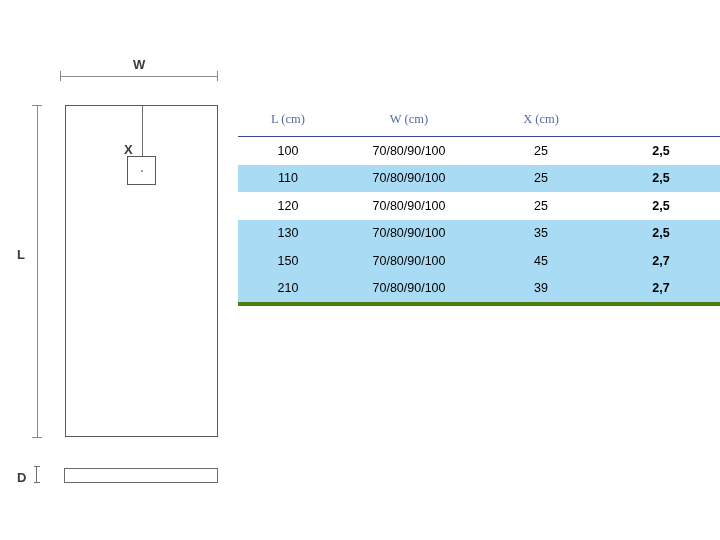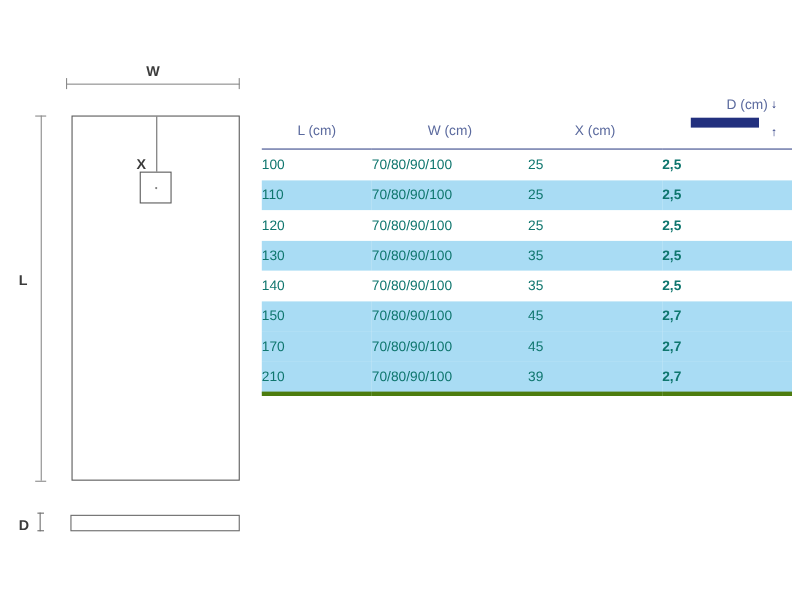--- a/index.html
+++ b/index.html
@@ -175,32 +175,34 @@
     border-collapse: collapse;
     table-layout: fixed;
   }
   thead th {
     font-weight: normal;
     font-size: 12.5px;
     color: #5b6a9e;
     padding: 0 0 9px 0;
     text-align: center;
     vertical-align: bottom;
+    font-family: Liberation Serif, serif;
   }
   thead tr {
     border-bottom: 1.3px solid #3b4a8c;
   }
   th.c-l { width: 100px; }
   th.c-w { width: 142px; }
   th.c-x { width: 122px; }
   th.c-d { width: 118px; }
 
   tbody td {
     font-size: 12.5px;
-    color: #0f766e;
+    color: #000000;
+    text-align: center;
     height: 27.5px;
     padding: 0;
   }
   tbody tr.alt {
     background: #a9dcf4;
     border-radius: 13px;
   }
   td.c-d { font-weight: bold; }
   tbody tr:last-child {
     border-bottom: 4px solid #4d7c0f;
@@ -228,26 +230,20 @@
   <div id="drain"></div>
   <div id="drain-dot"></div>
 
   <span class="dim-label" id="d-label">D</span>
   <div id="d-tick"></div>
   <div id="d-bar"></div>
 </div>
 
 <div id="table-area">
 
-  <div id="d-col-head">
-    <span id="d-col-title">D (cm)</span>
-    <span id="d-arrow-down">↓</span>
-    <div id="d-swatch"></div>
-    <span id="d-arrow-up">↑</span>
-  </div>
 
   <table>
     <thead>
       <tr>
         <th class="c-l">L (cm)</th>
         <th class="c-w">W (cm)</th>
         <th class="c-x">X (cm)</th>
         <th class="c-d"></th>
       </tr>
     </thead>
@@ -269,34 +265,22 @@
           <td class="c-w">70/80/90/100</td>
           <td class="c-x">25</td>
           <td class="c-d">2,5</td>
         </tr>
         <tr class="alt">
           <td class="c-l">130</td>
           <td class="c-w">70/80/90/100</td>
           <td class="c-x">35</td>
           <td class="c-d">2,5</td>
         </tr>
-        <tr>
-          <td class="c-l">140</td>
-          <td class="c-w">70/80/90/100</td>
-          <td class="c-x">35</td>
-          <td class="c-d">2,5</td>
-        </tr>
         <tr class="alt">
           <td class="c-l">150</td>
-          <td class="c-w">70/80/90/100</td>
-          <td class="c-x">45</td>
-          <td class="c-d">2,7</td>
-        </tr>
-        <tr class="alt">
-          <td class="c-l">170</td>
           <td class="c-w">70/80/90/100</td>
           <td class="c-x">45</td>
           <td class="c-d">2,7</td>
         </tr>
         <tr class="alt">
           <td class="c-l">210</td>
           <td class="c-w">70/80/90/100</td>
           <td class="c-x">39</td>
           <td class="c-d">2,7</td>
         </tr>

